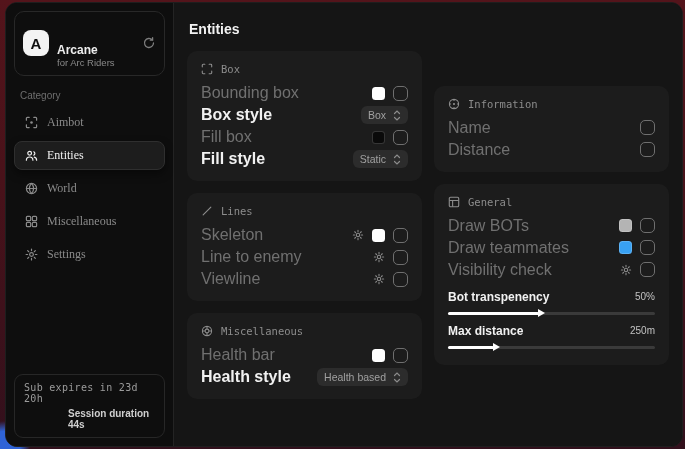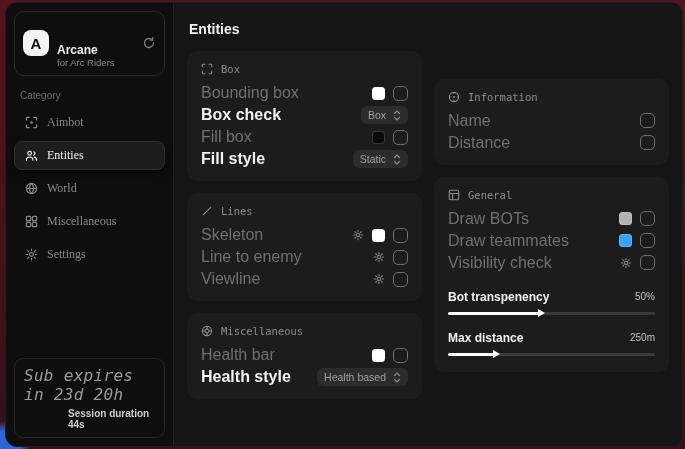--- a/index.html
+++ b/index.html
@@ -25,21 +25,21 @@
   .logo-title { font-size:12px; font-weight:700; color:#ededed;margin-top:25px; }
   .logo-sub { font-size:9.5px; color:#8a8a8a; }
   .logo-action { color:#7d7d7d; display:flex; cursor:pointer; }
   .category { font-size:10px; color:#6e6e6e; margin:10px 14px 5px; }
   .nav { display:flex; flex-direction:column; }
   .nav-item { display:flex; align-items:center; gap:9px; margin:2px 8px; padding:6px 9px; border:1px solid transparent; border-radius:8px; color:#8a8a8a; font-size:12px; cursor:pointer;font-family:Liberation Serif, serif; }
   .nav-item.active { background:#1d1d1d; border-color:#2f2f2f; color:#f0f0f0; box-shadow:0 4px 10px rgba(0,0,0,.45); }
   .nav-item .ic { display:flex; width:14px; justify-content:center; }
   .sb-spacer { flex:1; }
   .status-card { margin:8px; border:1px solid #272727; border-radius:9px; padding:7px 9px; }
-  .status-line1 { font-family:"DejaVu Sans Mono", monospace; font-size:16px; color:#9c9c9c; letter-spacing:.3px;font-style:italic; }
+  .status-line1 { font-family:"DejaVu Sans Mono", monospace; font-size:10px; color:#9c9c9c; letter-spacing:.3px; }
   .status-line2 { font-size:10px; color:#cfcfcf; font-weight:700; margin-top:4px;margin-left:44px; }
 
   
   .main { flex:1; background:#151515; padding:12px 13px; }
   .main-title { font-size:14px; font-weight:700; color:#f2f2f2; margin:6px 2px 14px; }
   .columns { display:flex; gap:12px; align-items:center; }
   .col { flex:1; display:flex; flex-direction:column; gap:12px; min-width:0; }
 
   .card { background:#1c1c1c; border-radius:10px; padding:9px 14px 11px; }
   .card-head { display:flex; align-items:center; gap:8px; color:#8d8d8d; font-family:"DejaVu Sans Mono", monospace; font-size:10.5px; margin:3px 0 7px; }
@@ -47,21 +47,21 @@
 
   .row { display:flex; align-items:center; gap:8px; height:22px; }
   .row-label { flex:1; font-size:16px; color:#707070; white-space:nowrap; overflow:hidden; }
   .row-label.on { color:#f1f1f1; font-weight:700; }
   .gear-btn { color:#8a8a8a; display:flex; cursor:pointer; }
   .swatch { width:13px; height:13px; border-radius:3.5px; border:1px solid rgba(255,255,255,.18); cursor:pointer; flex:0 0 13px; }
   .checkbox { width:15px; height:15px; border:1.5px solid #6f6f6f; border-radius:5px; cursor:pointer; flex:0 0 15px; }
   .dropdown { background:#2c2c2c; border-radius:6px; height:18px; padding:0 7px; display:flex; align-items:center; gap:7px; font-size:10.5px; color:#a0a0a0; cursor:pointer; }
   .dropdown .ic { display:flex; color:#8b8b8b; }
 
-  .slider-group { margin-top:14px; }
+  .slider-group { margin-top:7px; }
   .slider-head { display:flex; justify-content:space-between; align-items:center; height:18px; }
   .slider-label { font-size:12px; font-weight:700; color:#f1f1f1; }
   .slider-value { font-size:10px; color:#c2c2c2; }
   .track { position:relative; height:3px; background:#3a3a3a; border-radius:2px; margin:6px 0 5px; cursor:pointer; }
   .fill { position:relative; height:3px; background:#ffffff; border-radius:2px; }
   .thumb { position:absolute; right:-6px; top:-2.5px; width:0; height:0; border-left:7px solid #ffffff; border-top:4px solid transparent; border-bottom:4px solid transparent; }
 </style>
 </head>
 <body>
 
@@ -159,21 +159,21 @@
               </svg>
             </span>
             <span>Box</span>
           </div>
           <div class="row">
             <span class="row-label">Bounding box</span>
             <span class="swatch" style="background: rgb(255, 255, 255);"></span>
             <span class="checkbox"></span>
           </div>
           <div class="row">
-            <span class="row-label on">Box check</span>
+            <span class="row-label on">Box style</span>
             <span class="dropdown">
               <span>Box</span>
               <span class="ic">
                 <svg width="8" height="11" viewBox="0 0 8 11" fill="none" stroke="currentColor" stroke-width="1.2" stroke-linecap="round">
                     <path d="M1.5 3.5L4 1l2.5 2.5M1.5 7.5L4 10l2.5-2.5"></path>
                   </svg>
               </span>
             </span>
           </div>
           <div class="row">

